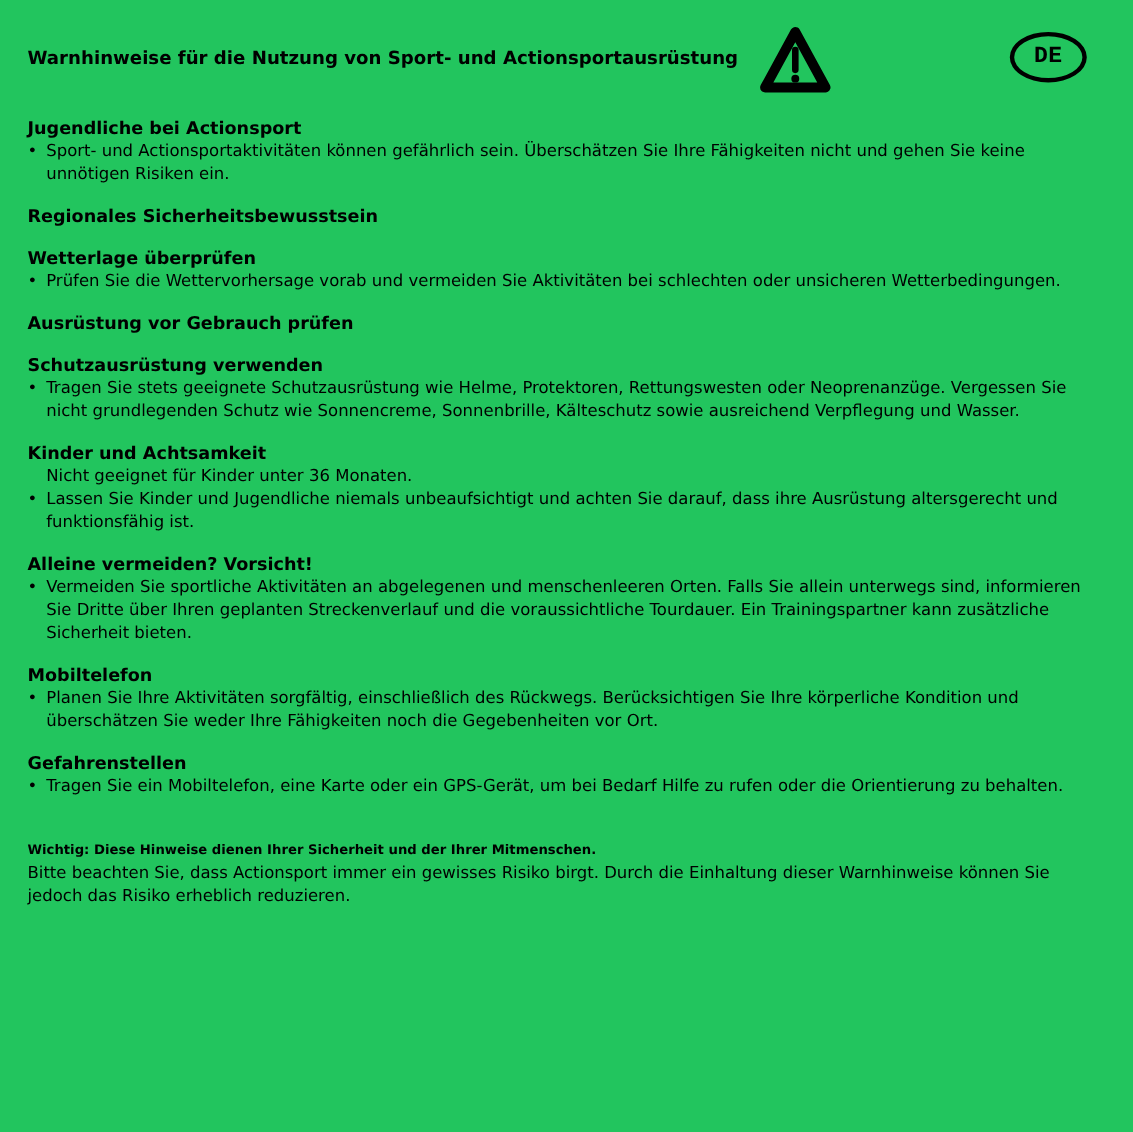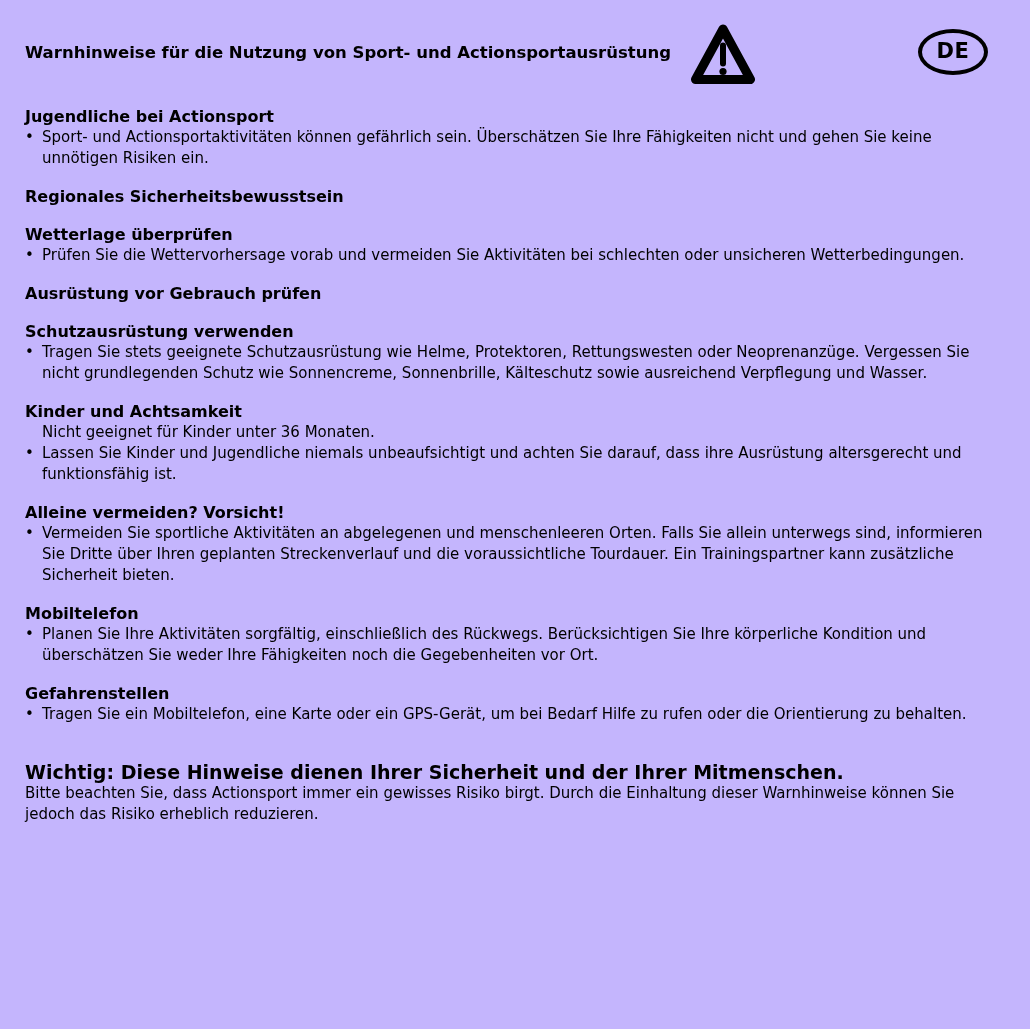--- a/index.html
+++ b/index.html
@@ -4,21 +4,21 @@
 <style>
   html, body {
     margin: 0;
     padding: 0;
     background: #ffffff;
   }
   .page {
     position: relative;
     width: 1030px;
     height: 1029px;
-    background: #c4b5fd;
+    background: #22c55e;
     color: #000000;
     font-family: "DejaVu Sans", "Liberation Sans", sans-serif;
     overflow: hidden;
     box-sizing: border-box;
   }
   
   .header {
     position: relative;
     height: 88px;
   }
@@ -50,20 +50,21 @@
     box-sizing: border-box;
     display: flex;
     align-items: center;
     justify-content: center;
   }
   .de-badge span {
     font-size: 21px;
     font-weight: bold;
     letter-spacing: 0.5px;
     transform: translateY(-1px);
+    font-family: Liberation Mono, monospace;
   }
   
   .content {
     margin: 18px 30px 0 25px;
     width: 975px;
     font-size: 15px;
     line-height: 21px;
   }
   .section {
     margin: 0 0 17px 0;
@@ -81,21 +82,21 @@
   .item .bullet {
     position: absolute;
     left: 0;
     top: 0;
   }
   .notice-footer {
     margin-top: 37px;
   }
   .footer-heading {
     margin: 0;
-    font-size: 19px;
+    font-size: 12px;
     font-weight: bold;
     line-height: 21px;
   }
   .footer-text {
     margin: 0;
   }
 </style>
 </head>
 <body>
 

